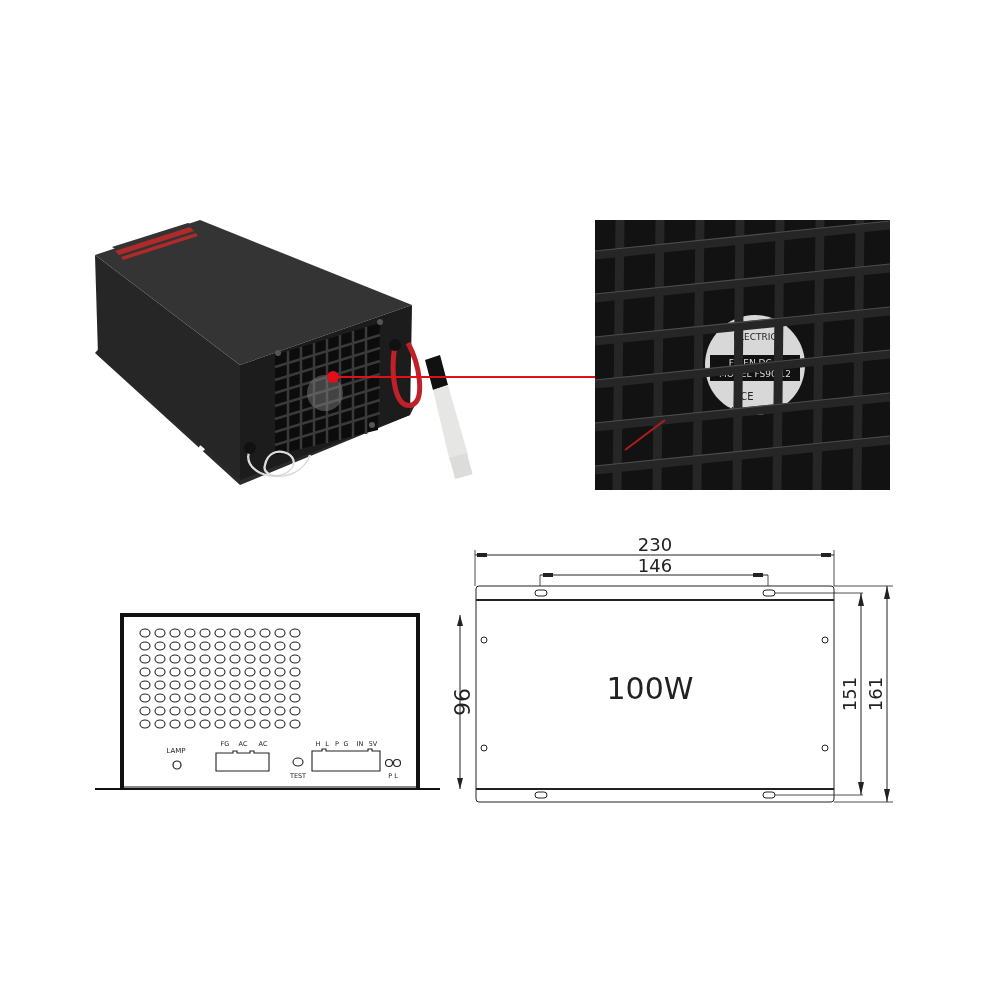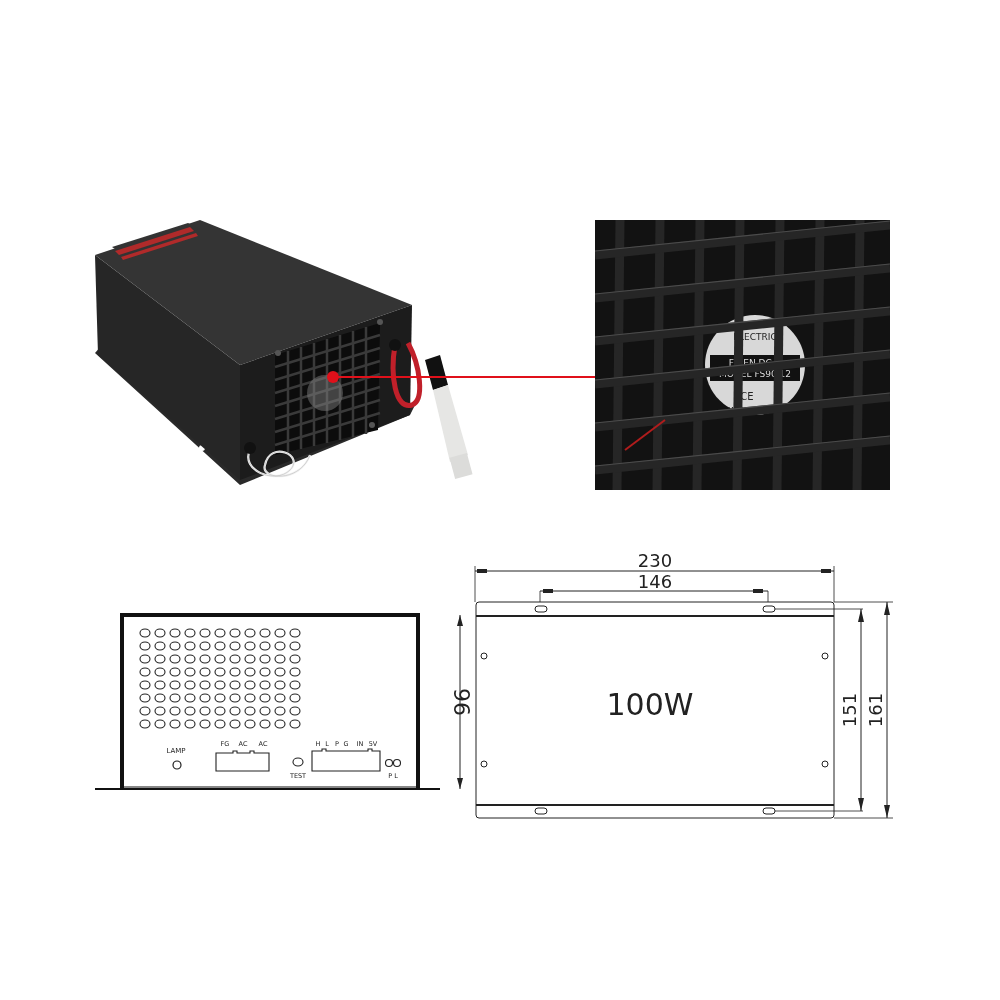--- a/index.html
+++ b/index.html
@@ -168,21 +168,21 @@
     <circle cx="307" cy="163" r="3.5" fill="none" stroke="#222" stroke-width="1.1"></circle>
     <text x="303" y="178" font-size="6.5" text-anchor="middle" class="dim-text">P L</text>
 
     <line x1="370" y1="15" x2="370" y2="189" stroke="#222" stroke-width="1"></line>
     <polygon points="370,15 367,26 373,26" fill="#222"></polygon>
     <polygon points="370,189 367,178 373,178" fill="#222"></polygon>
     <text x="0" y="0" font-size="22" text-anchor="middle" class="dim-text" transform="translate(364,102) rotate(90)">96</text>
   </svg>
 </div>
 
-<div class="abs" style="left:465px;top:550px;width:430px;height:280px;">
+<div class="abs" style="left:465px;top:534px;width:430px;height:280px;">
   <svg width="430" height="280" viewBox="0 0 430 280">
 
     <line x1="10" y1="21" x2="369" y2="21" stroke="#222" stroke-width="1"></line>
     <line x1="10" y1="16" x2="10" y2="52" stroke="#222" stroke-width="0.8"></line>
     <line x1="369" y1="16" x2="369" y2="52" stroke="#222" stroke-width="0.8"></line>
     <rect x="12" y="19" width="10" height="4" fill="#222"></rect>
     <rect x="356" y="19" width="10" height="4" fill="#222"></rect>
     <text x="190" y="17" font-size="18" text-anchor="middle" class="dim-text">230</text>
 
     <line x1="75" y1="41" x2="303" y2="41" stroke="#222" stroke-width="1"></line>

